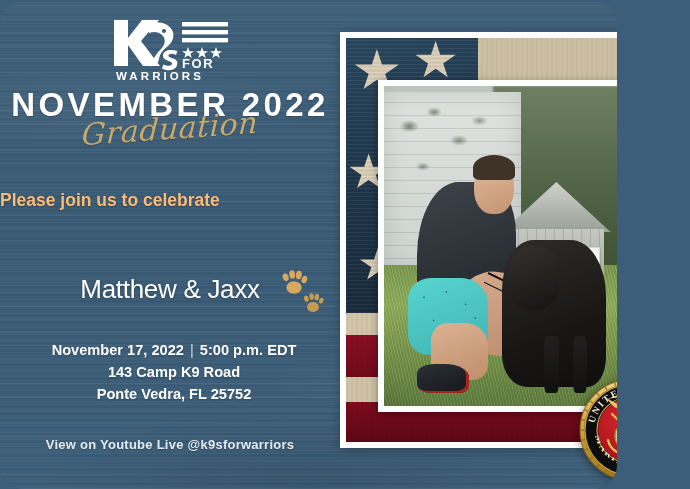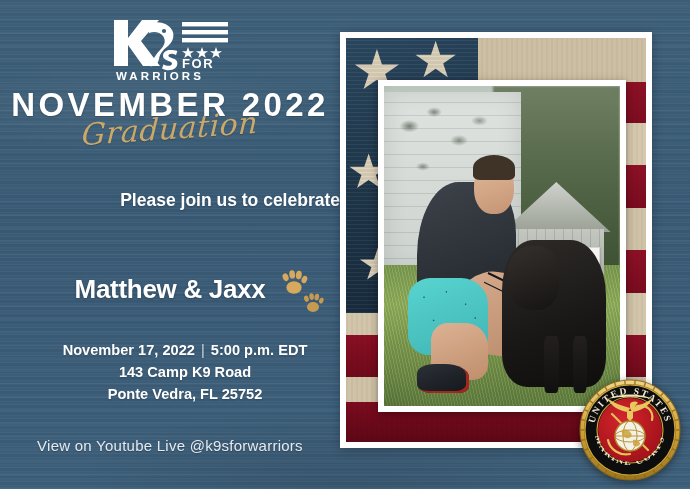--- a/index.html
+++ b/index.html
@@ -2,22 +2,23 @@
 <html><head>
 <meta charset="utf-8">
 <style>
   html,body{margin:0;padding:0;}
   body{
     width:690px;height:489px;overflow:hidden;
     font-family:"Liberation Sans", sans-serif;
     background:#3c5e79;
   }
   #poster{
-    position:relative;width:690px;height:489px;overflow:hidden;
+    position:relative;width:617px;height:489px;overflow:hidden;
     background:#3c5e79;
+    border-radius:24px;
   }
   
   #bg-texture{
     position:absolute;inset:0;
     background:
       repeating-linear-gradient(0deg,
         rgba(255,255,255,0.035) 0px, rgba(255,255,255,0.035) 1px,
         rgba(0,0,0,0.0) 1px, rgba(0,0,0,0.0) 3px,
         rgba(255,255,255,0.02) 3px, rgba(255,255,255,0.02) 4px,
         rgba(0,0,0,0.03) 4px, rgba(0,0,0,0.03) 7px),
@@ -50,44 +51,44 @@
   }
   #graduation-script{
     position:absolute;left:0;top:26px;width:340px;text-align:center;
     color:#c9a86a;font-family:"DejaVu Serif", serif;font-style:italic;
     font-size:30px;line-height:1;letter-spacing:0.5px;
     transform:rotate(-4deg) skewX(-7deg);
     text-shadow:0 1px 1px rgba(0,0,0,0.2);
   }
 
   #invite-text{
-    position:absolute;left:0;top:188px;width:340px;text-align:right;
-    color:#ffffff;font-weight:bold;font-size:17.5px;line-height:1.42;
+    position:absolute;left:0;top:188px;width:340px;text-align:left;
+    color:#fdba74;font-weight:bold;font-size:17.5px;line-height:1.42;
     text-shadow:0 1px 2px rgba(0,0,0,0.22);
   }
 
   #honoree-row{position:absolute;left:0;top:270px;width:340px;height:46px;}
   #honoree-name{
     position:absolute;left:0;top:4px;width:340px;text-align:center;
-    color:#ffffff;font-weight:bold;font-size:26px;letter-spacing:-0.3px;
+    color:#ffffff;font-weight:normal;font-size:26px;letter-spacing:-0.3px;
     text-shadow:0 1px 3px rgba(0,0,0,0.28);
   }
   #paw-group{position:absolute;left:276px;top:0px;width:52px;height:46px;}
 
   #details-block{
-    position:absolute;left:15px;top:339px;width:340px;text-align:center;
+    position:absolute;left:4px;top:339px;width:340px;text-align:center;
     color:#ffffff;font-weight:bold;font-size:14.6px;line-height:1.52;
     text-shadow:0 1px 2px rgba(0,0,0,0.22);
   }
   #details-block .line{white-space:nowrap;}
   #details-block .sep{color:#cfd9e0;font-weight:normal;padding:0 2px;}
 
   #youtube-line{
     position:absolute;left:0;top:437px;width:340px;text-align:center;
-    color:#e4ebf0;font-weight:normal;font-size:15px;letter-spacing:0.25px;
+    color:#e4ebf0;font-weight:bold;font-size:13px;letter-spacing:0.25px;
     text-shadow:0 1px 1px rgba(0,0,0,0.25);
   }
 
   
   #photo-frame{
     position:absolute;left:340px;top:32px;width:312px;height:416px;
     background:#ffffff;
     box-shadow:0 2px 10px rgba(0,0,0,0.25);
   }
   #flag-backdrop{

